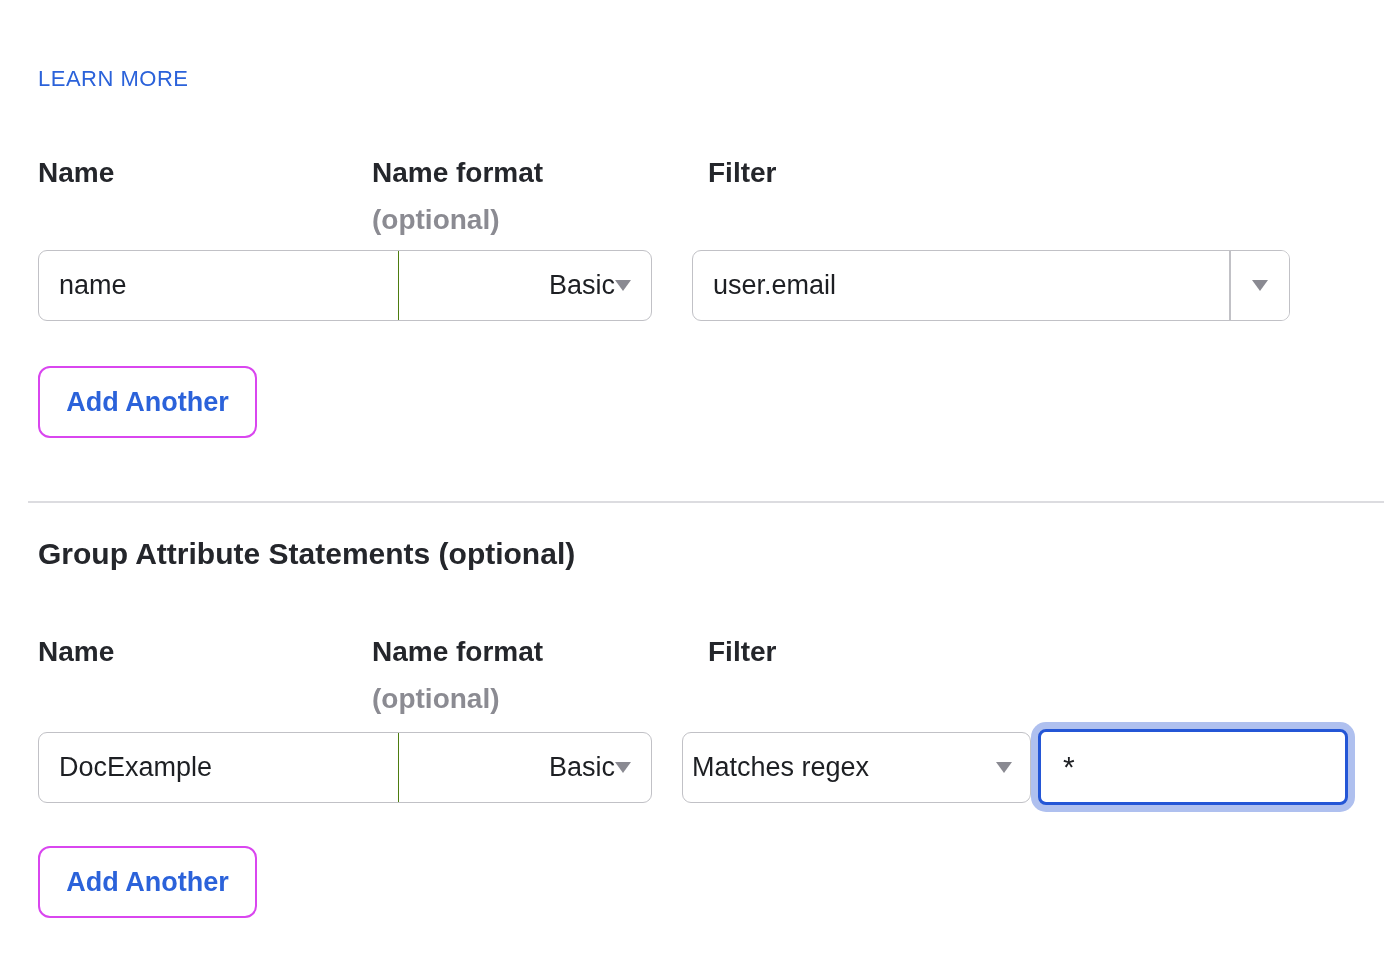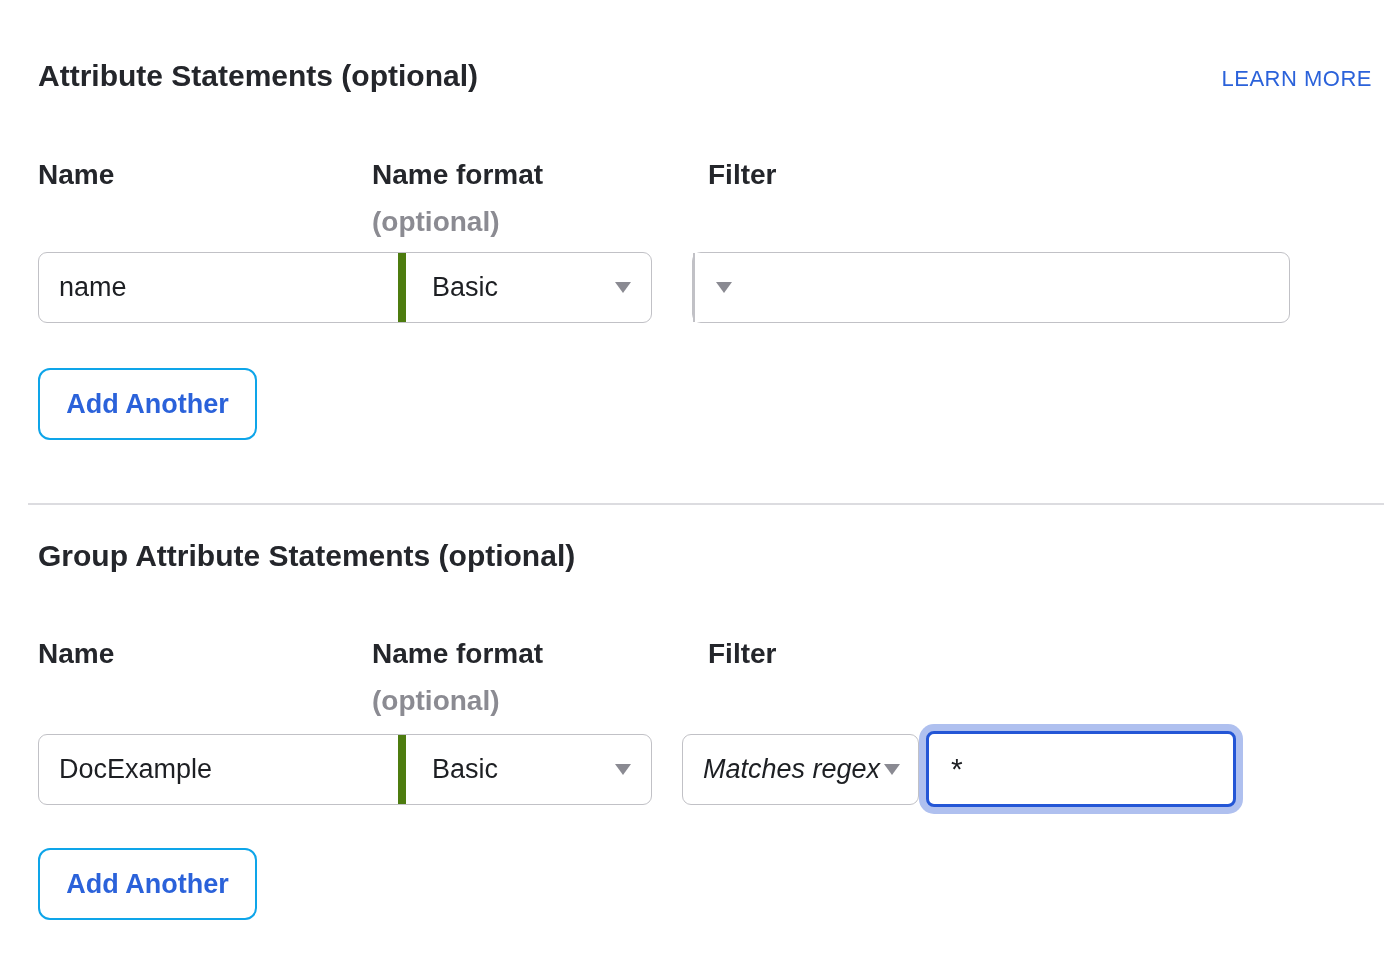--- a/index.html
+++ b/index.html
@@ -76,29 +76,28 @@
     border: none; outline: none;
     border-radius: 8px 0 0 8px;
     font-family: inherit;
     font-size: 27px;
     color: #1d1f23;
     padding: 0 16px 0 20px;
     background: transparent;
   }
   .joined-group .select-cell {
     flex: 1;
-    border-left: 8px solid #4d7c0f;
+    border-left: 1px solid #4d7c0f;
     display: flex;
     align-items: center;
-    justify-content: space-between;
+    justify-content: flex-end;
     padding: 0 20px 0 26px;
     cursor: pointer;
     font-size: 27px;
     color: #1d1f23;
-    gap: 16px;
   }
 
   .arrow-down {
     width: 0; height: 0;
     border-left: 8px solid transparent;
     border-right: 8px solid transparent;
     border-top: 11px solid #8a8a92;
   }
 
   
@@ -127,34 +126,33 @@
     display: flex;
     align-items: center;
     justify-content: center;
     cursor: pointer;
     border-radius: 0 8px 8px 0;
     background: #fff;
   }
 
   
   .filter-select {
-    width: 237px;
+    width: 349px;
     height: 71px;
     margin-left: 30px;
     border: 1.5px solid #c1c1c6;
     border-radius: 9px;
     background: #fff;
     display: flex;
     align-items: center;
     justify-content: space-between;
-    padding: 0 18px 0 20px;
-    cursor: pointer;
-    font-size: 27px;
-    color: #1d1f23;
-    font-style: italic;
+    padding: 0 18px 0 9px;
+    cursor: pointer;
+    font-size: 27px;
+    color: #1d1f23;
   }
 
   
   .focus-ring {
     background: #afc0ef;
     border-radius: 15px;
     padding: 7px;
     height: 90px;
   }
   .focus-ring input {
@@ -171,21 +169,21 @@
     background: #fff;
   }
 
   
   .add-btn {
     display: block;
     margin-top: 45px;
     width: 219px;
     height: 72px;
     background: #ffffff;
-    border: 2px solid #0ea5e9;
+    border: 2px solid #d946ef;
     border-radius: 12px;
     color: #2b62da;
     font-family: inherit;
     font-size: 27px;
     font-weight: 700;
     cursor: pointer;
   }
   .add-btn.bottom { margin-top: 34px; }
 
   
@@ -197,21 +195,20 @@
   }
   .group-title { margin-top: 33px; }
   .labels-row.second { margin-top: 63px; }
 </style>
 </head>
 <body>
 
 <div class="page">
 
   <div class="section-header">
-    <h1 class="section-title">Attribute Statements (optional)</h1>
     <a class="learn-more">LEARN MORE</a>
   </div>
 
   <div class="labels-row">
     <div class="col1">
       <div class="col-label">Name</div>
     </div>
     <div class="col2">
       <div class="col-label">Name format</div>
       <div class="col-hint">(optional)</div>
@@ -225,20 +222,21 @@
     <div class="joined-group">
       <div class="text-cell">
         <input type="text" value="name" style="">
       </div>
       <div class="select-cell">
         <span>Basic</span>
         <span class="arrow-down"></span>
       </div>
     </div>
     <div class="combo">
+      <input type="text" value="user.email" style="">
       <div class="combo-arrow-btn">
         <span class="arrow-down"></span>
       </div>
     </div>
   </div>
 
   <button class="add-btn">Add Another</button>
 
   <hr class="section-divider">
 

